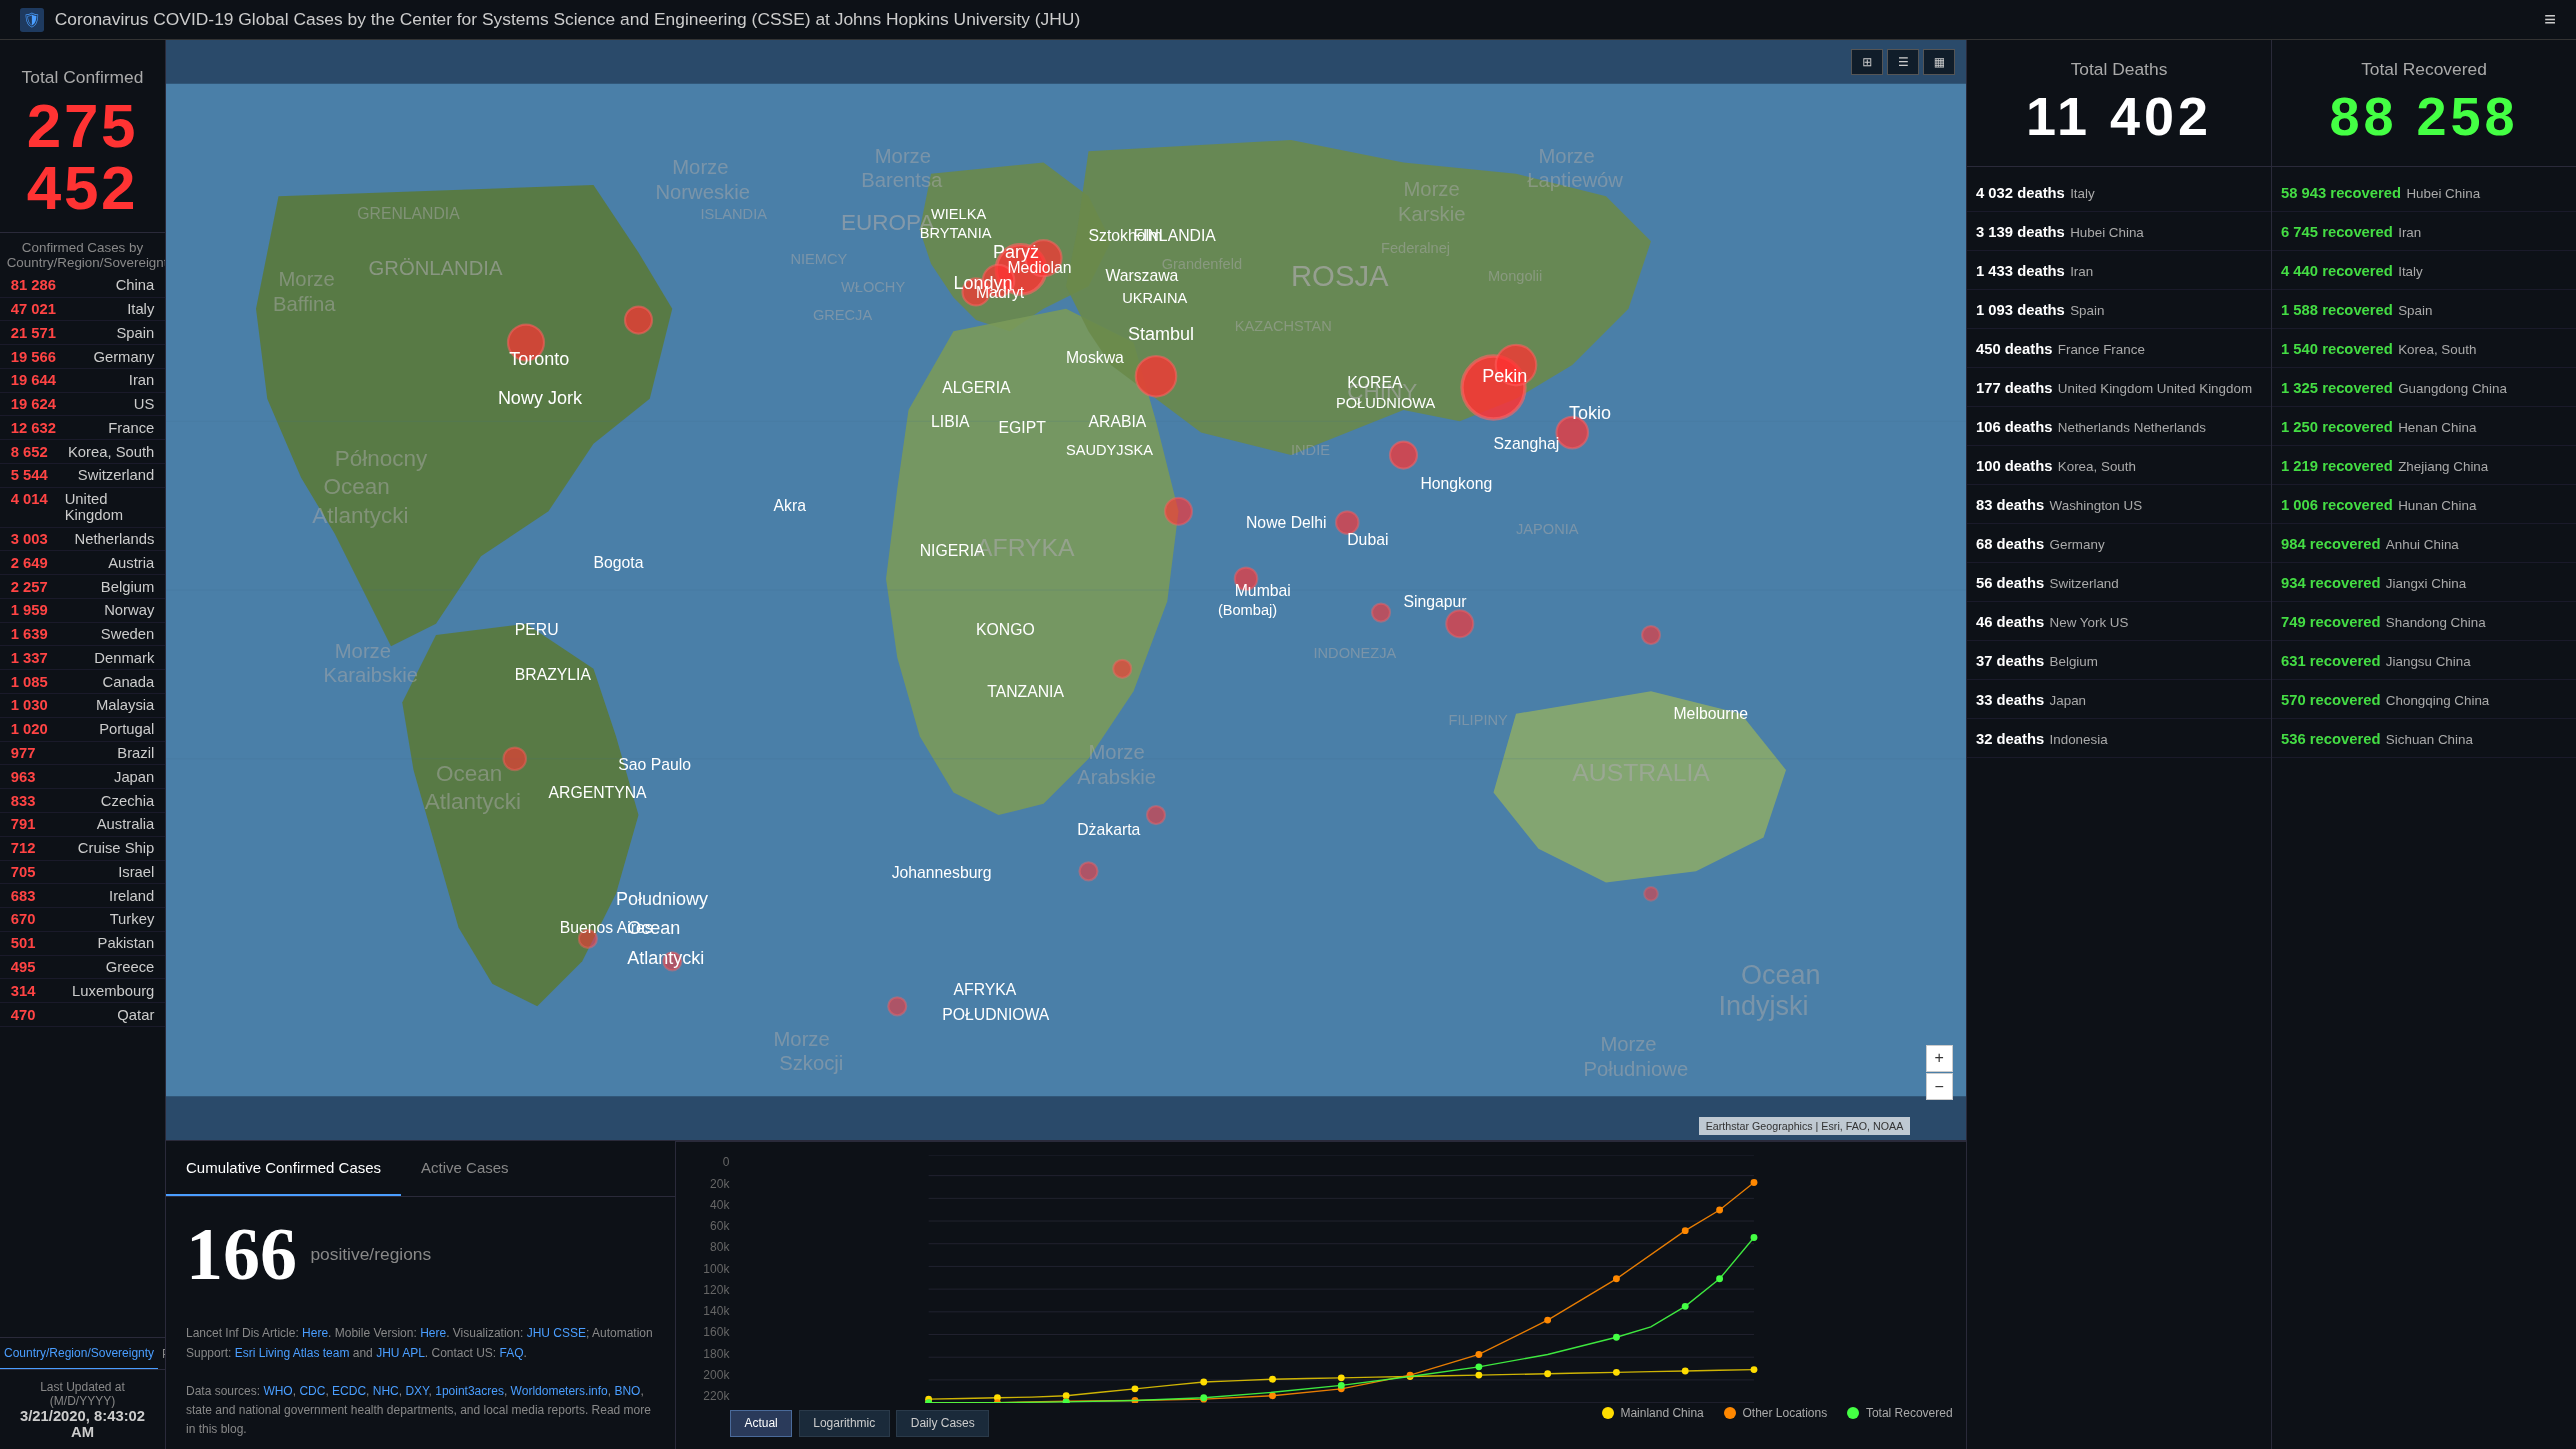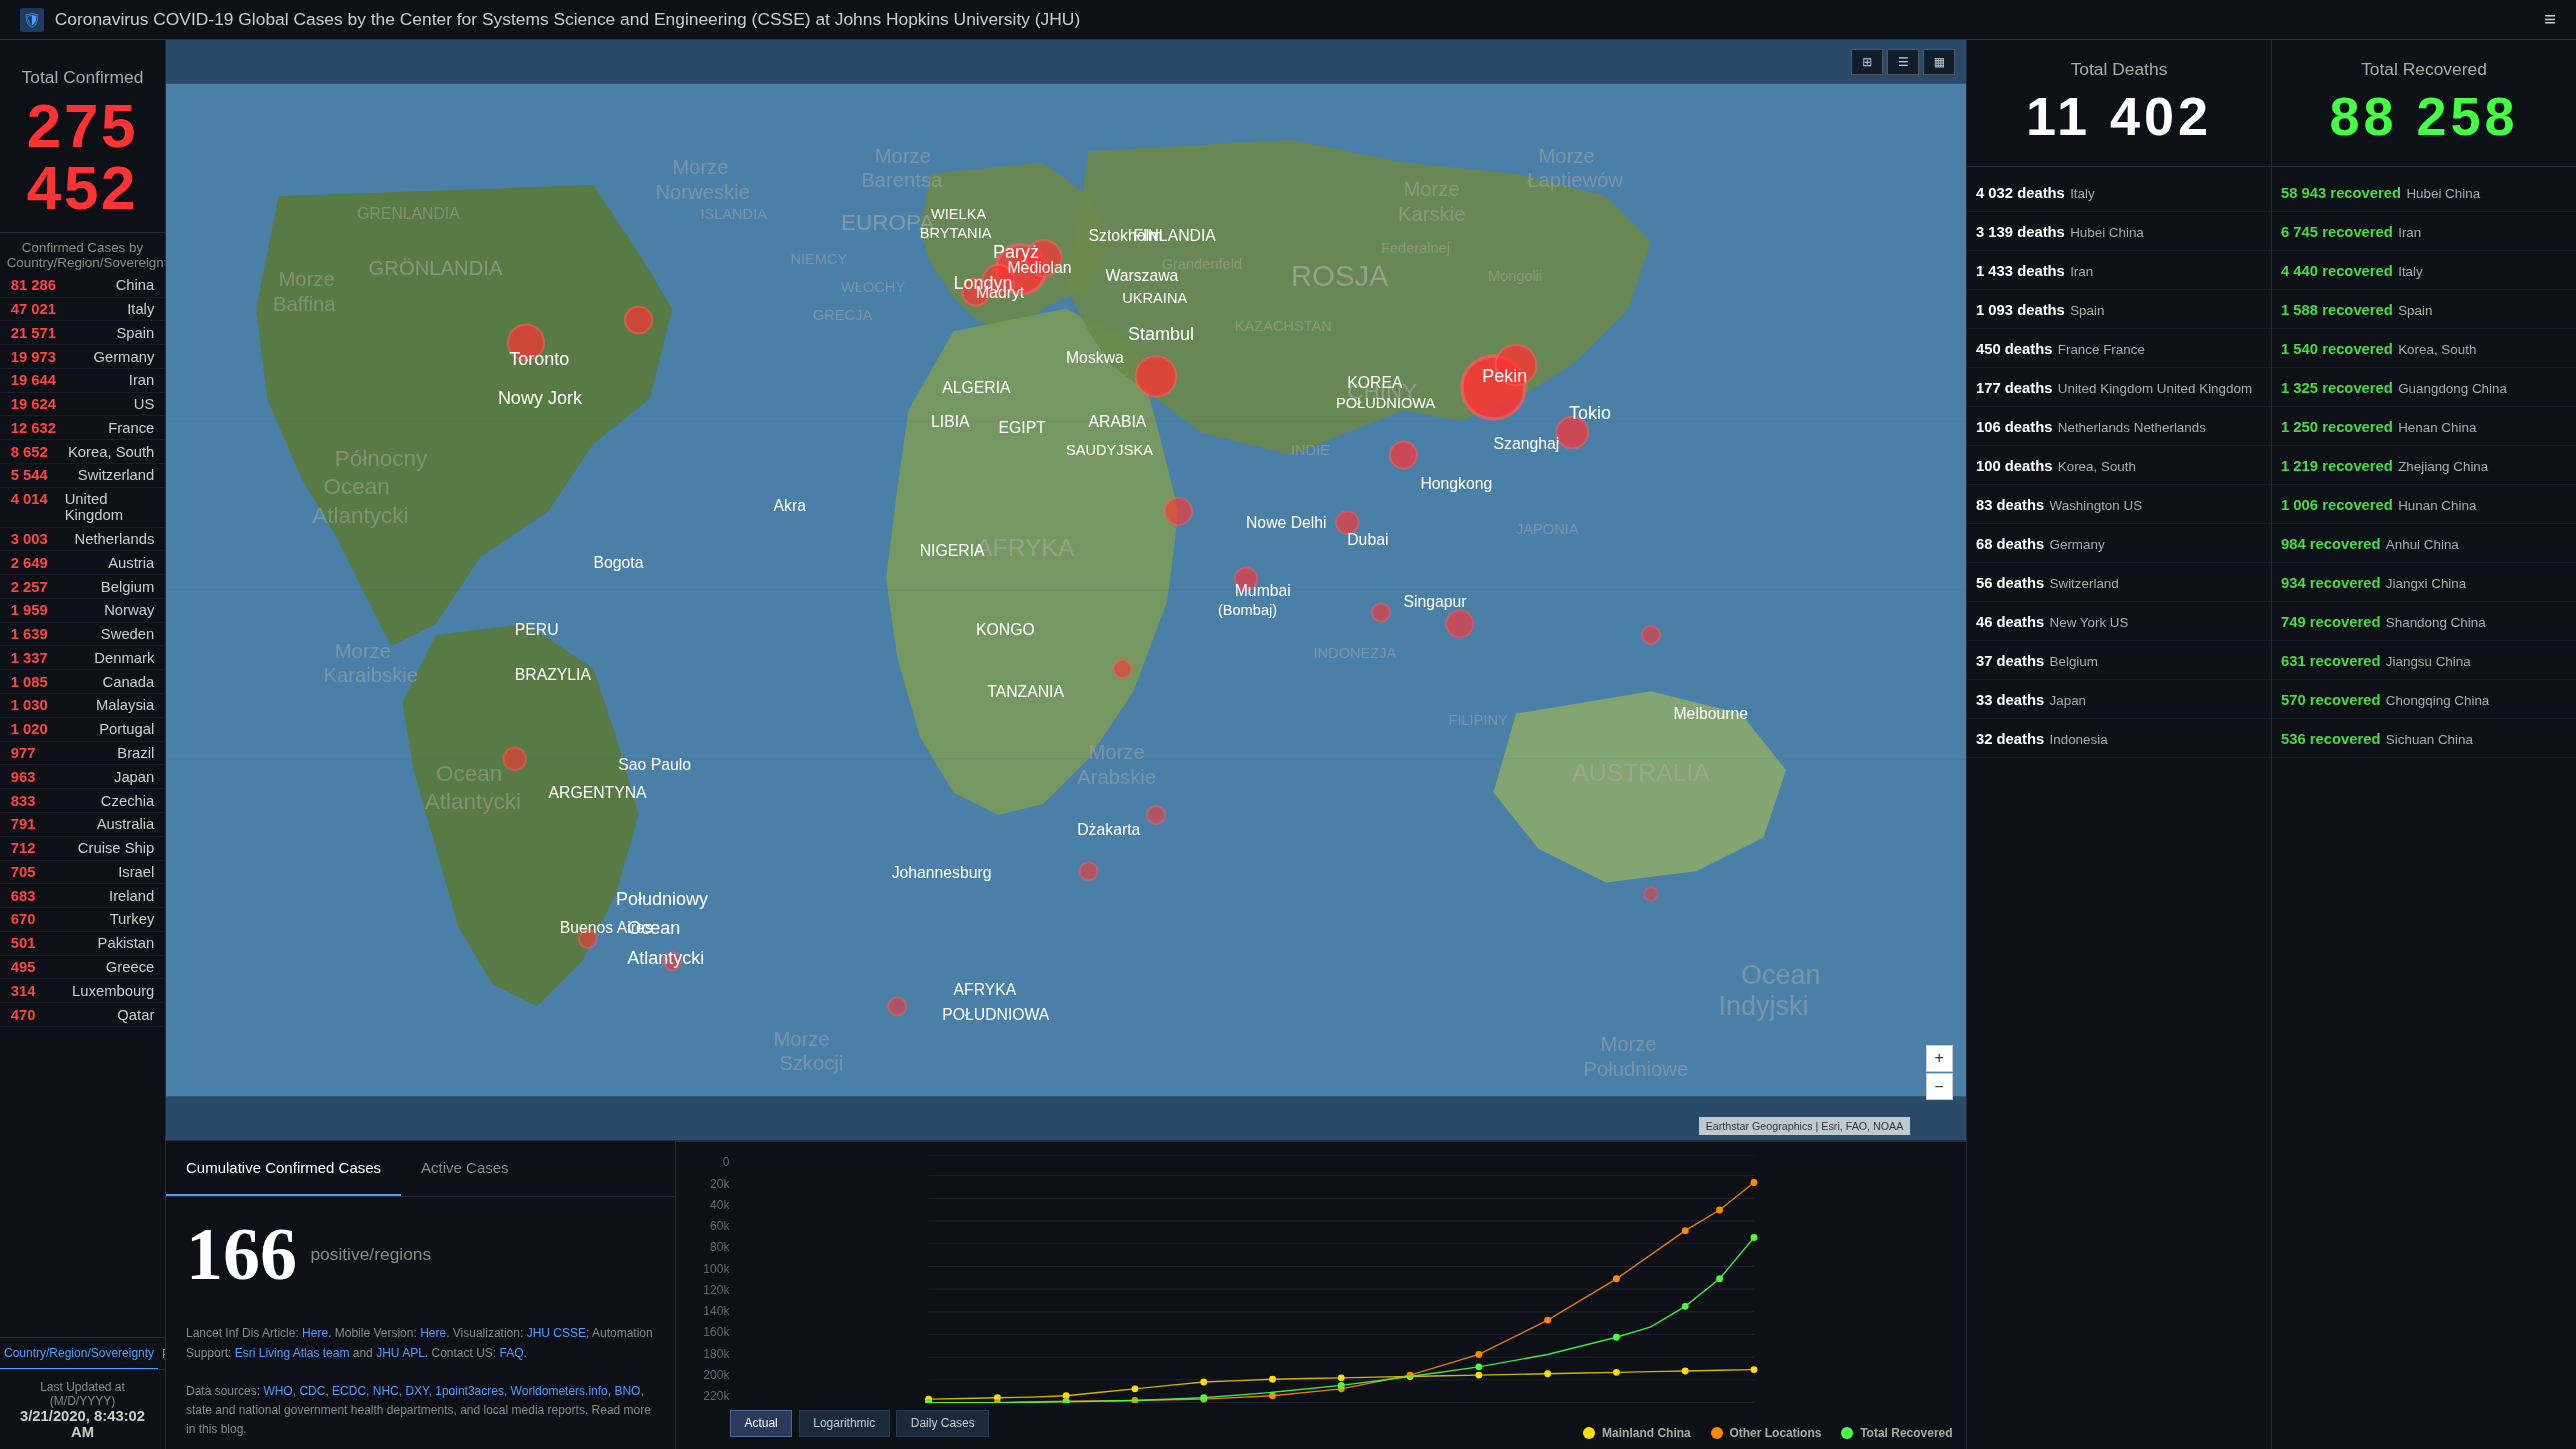--- a/index.html
+++ b/index.html
@@ -405,26 +405,25 @@
     .chart-canvas {
       position: absolute;
       left: 54px;
       right: 13.4px;
       top: 13.4px;
       bottom: 47px;
     }
 
     .chart-legend {
       position: absolute;
-      bottom: 10px;
+      bottom: 30px;
       right: 13.4px;
       display: flex;
       gap: 20px;
       align-items: flex-end;
-      font-weight: bold;
     }
     .legend-item {
       display: flex;
       align-items: center;
       gap: 6.7px;
       font-size: 12px;
       color: #aaa;
     }
     .legend-dot {
       width: 12px;
@@ -482,21 +481,21 @@
         </div>
         <div class="country-item">
           <span class="country-count">47 021</span>
           <span class="country-name">Italy</span>
         </div>
         <div class="country-item">
           <span class="country-count">21 571</span>
           <span class="country-name">Spain</span>
         </div>
         <div class="country-item">
-          <span class="country-count">19 973</span>
+          <span class="country-count">19 566</span>
           <span class="country-name">Germany</span>
         </div>
         <div class="country-item">
           <span class="country-count">19 644</span>
           <span class="country-name">Iran</span>
         </div>
         <div class="country-item">
           <span class="country-count">19 624</span>
           <span class="country-name">US</span>
         </div>

